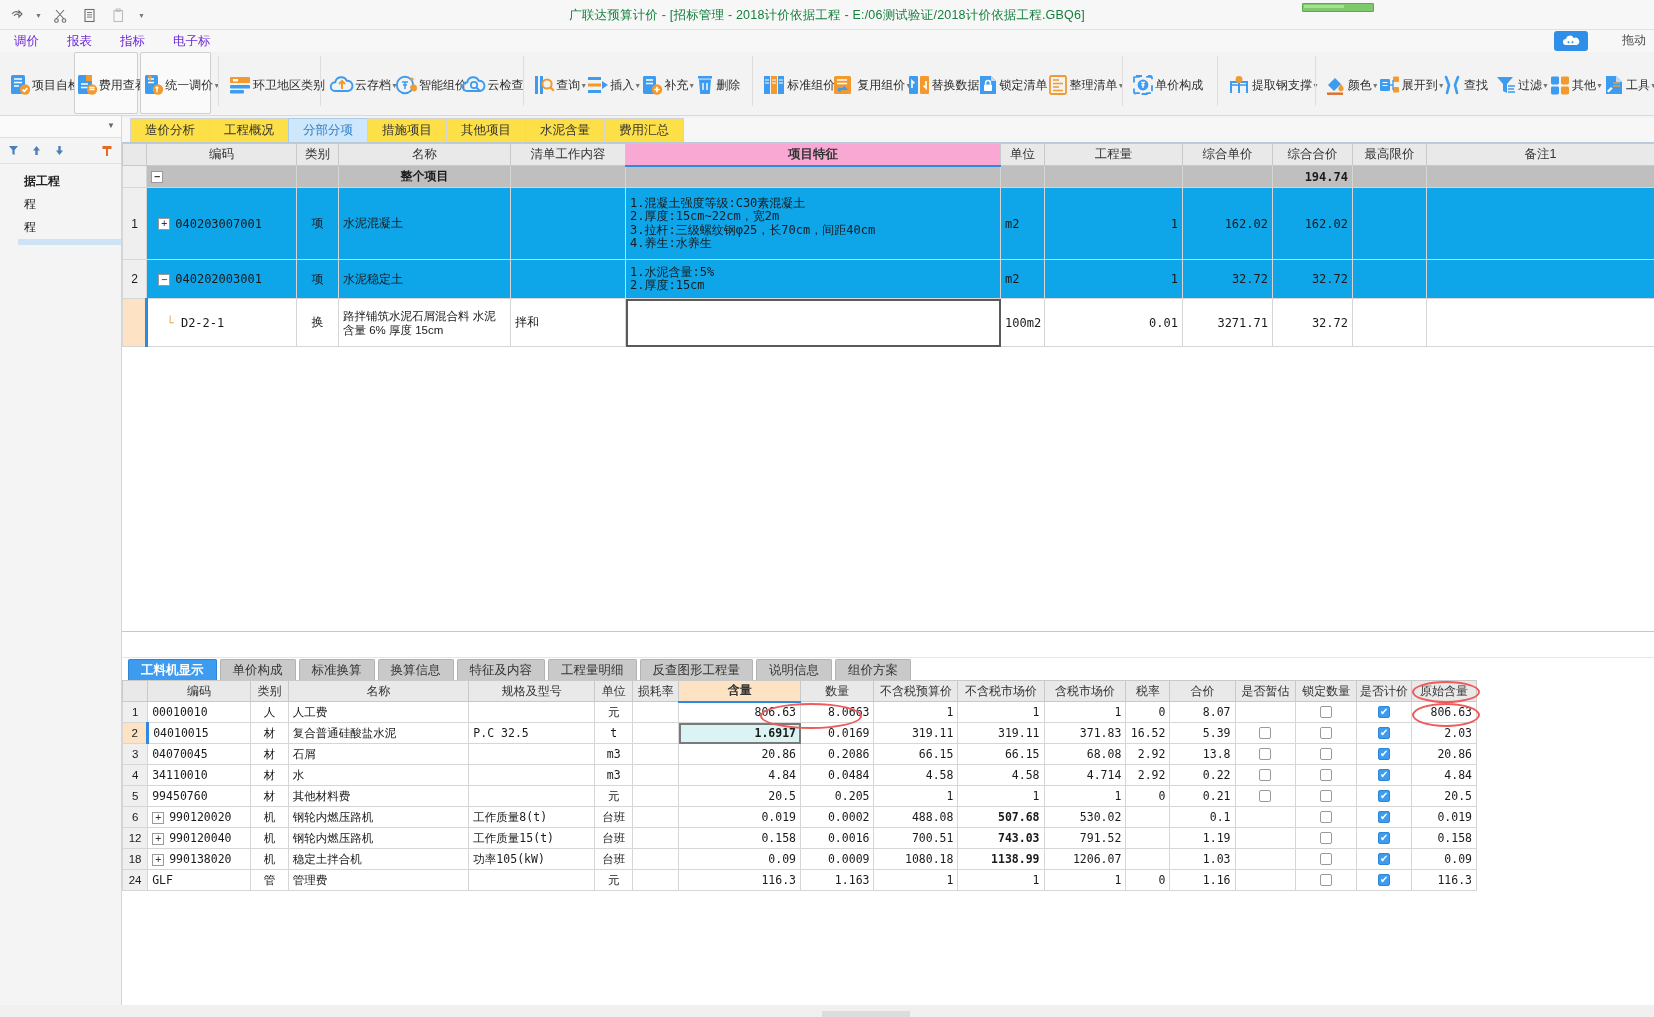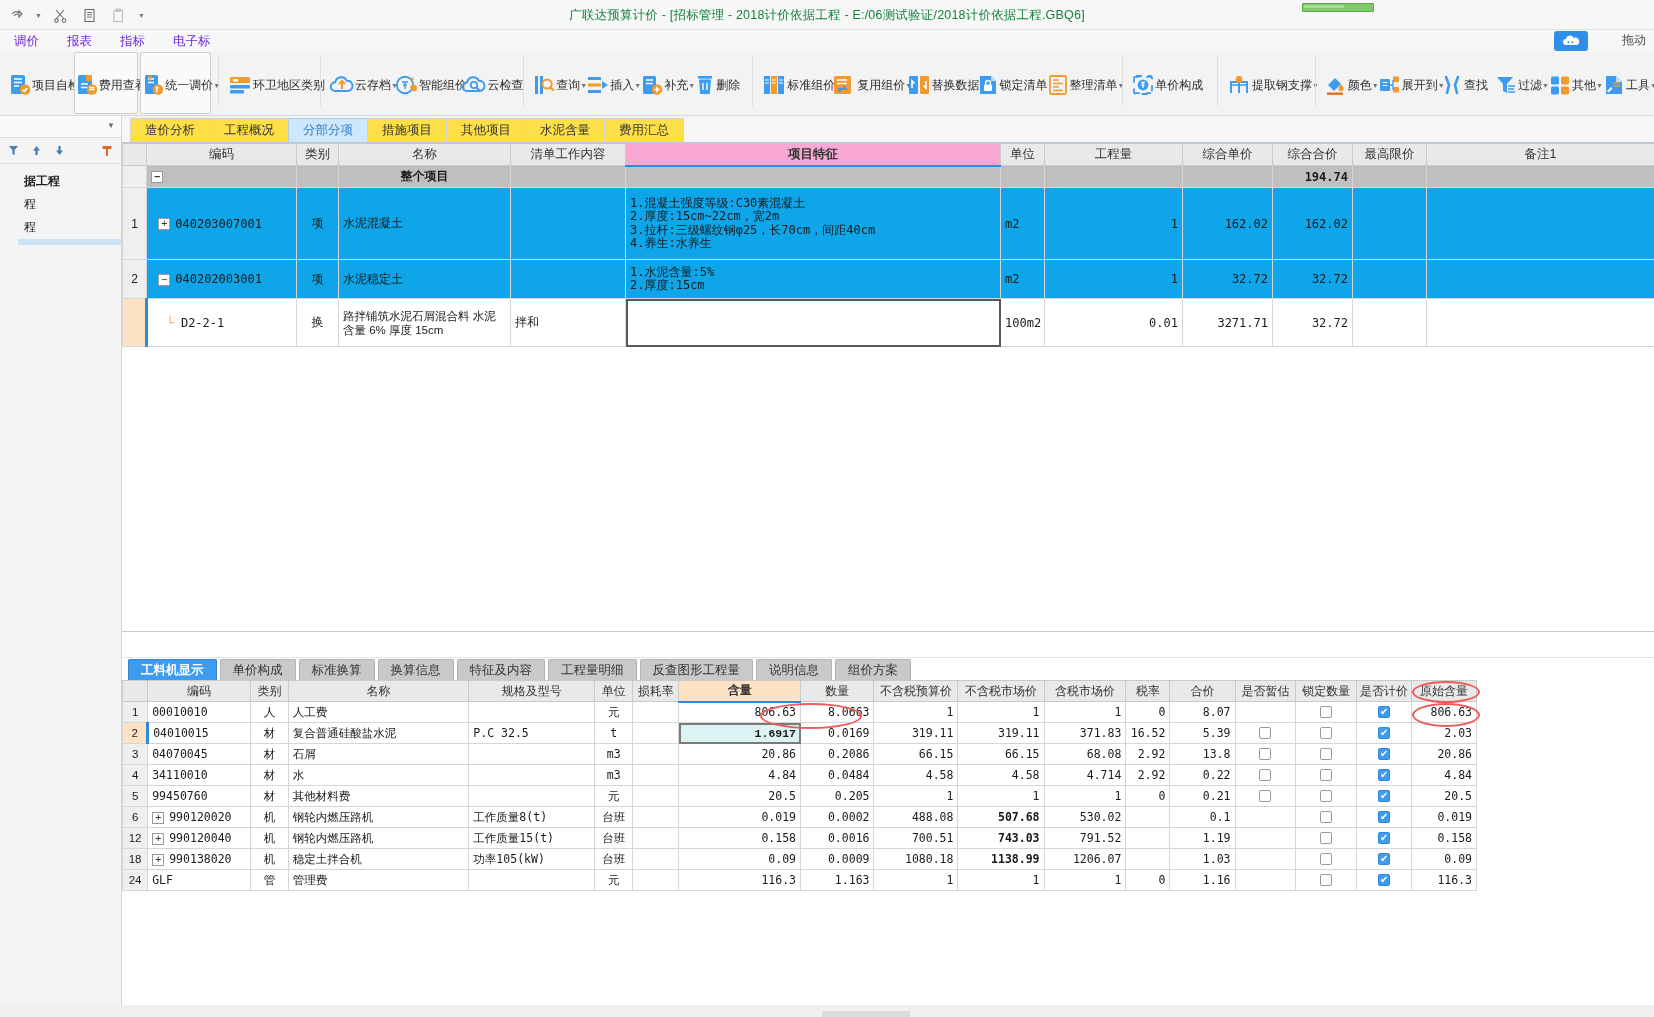--- a/index.html
+++ b/index.html
@@ -159,21 +159,21 @@
   .cb {
     display:inline-block; width:12px; height:12px; border:1px solid #9a9a9a; background:#fff;
     border-radius:2px; vertical-align:middle;
   }
   .cb.on { background:#3d9bf0; border-color:#2e86d4; position:relative; }
   .cb.on:after {
     content:"\2714"; position:absolute; left:1px; top:-2px; color:#fff; font-size:10px; line-height:14px;
   }
   .red-num { color:#e02020; font-weight:bold; font-family:"DejaVu Sans Mono", monospace; }
   .blue-num { color:#1032c8; font-weight:bold; font-family:"DejaVu Sans Mono", monospace; }
-  .cell-edit { background:#dcf3f4 !important; outline:2px solid #7a7a7a; outline-offset:-2px;font-family:Liberation Mono, monospace; }
+  .cell-edit { background:#dcf3f4 !important; outline:2px solid #7a7a7a; outline-offset:-2px; }
 
   .ellipse {
     position:absolute; border:2px solid #ef5a5a; border-radius:50%;
     pointer-events:none;
   }
   .statusbar {
     position:absolute; left:0; bottom:0; width:1654px; height:12px; background:#f0f0f0;
   }
   .sb-mark { position:absolute; left:822px; bottom:0; width:88px; height:6px; background:#dcdcdc; }
   svg { display:block; }

